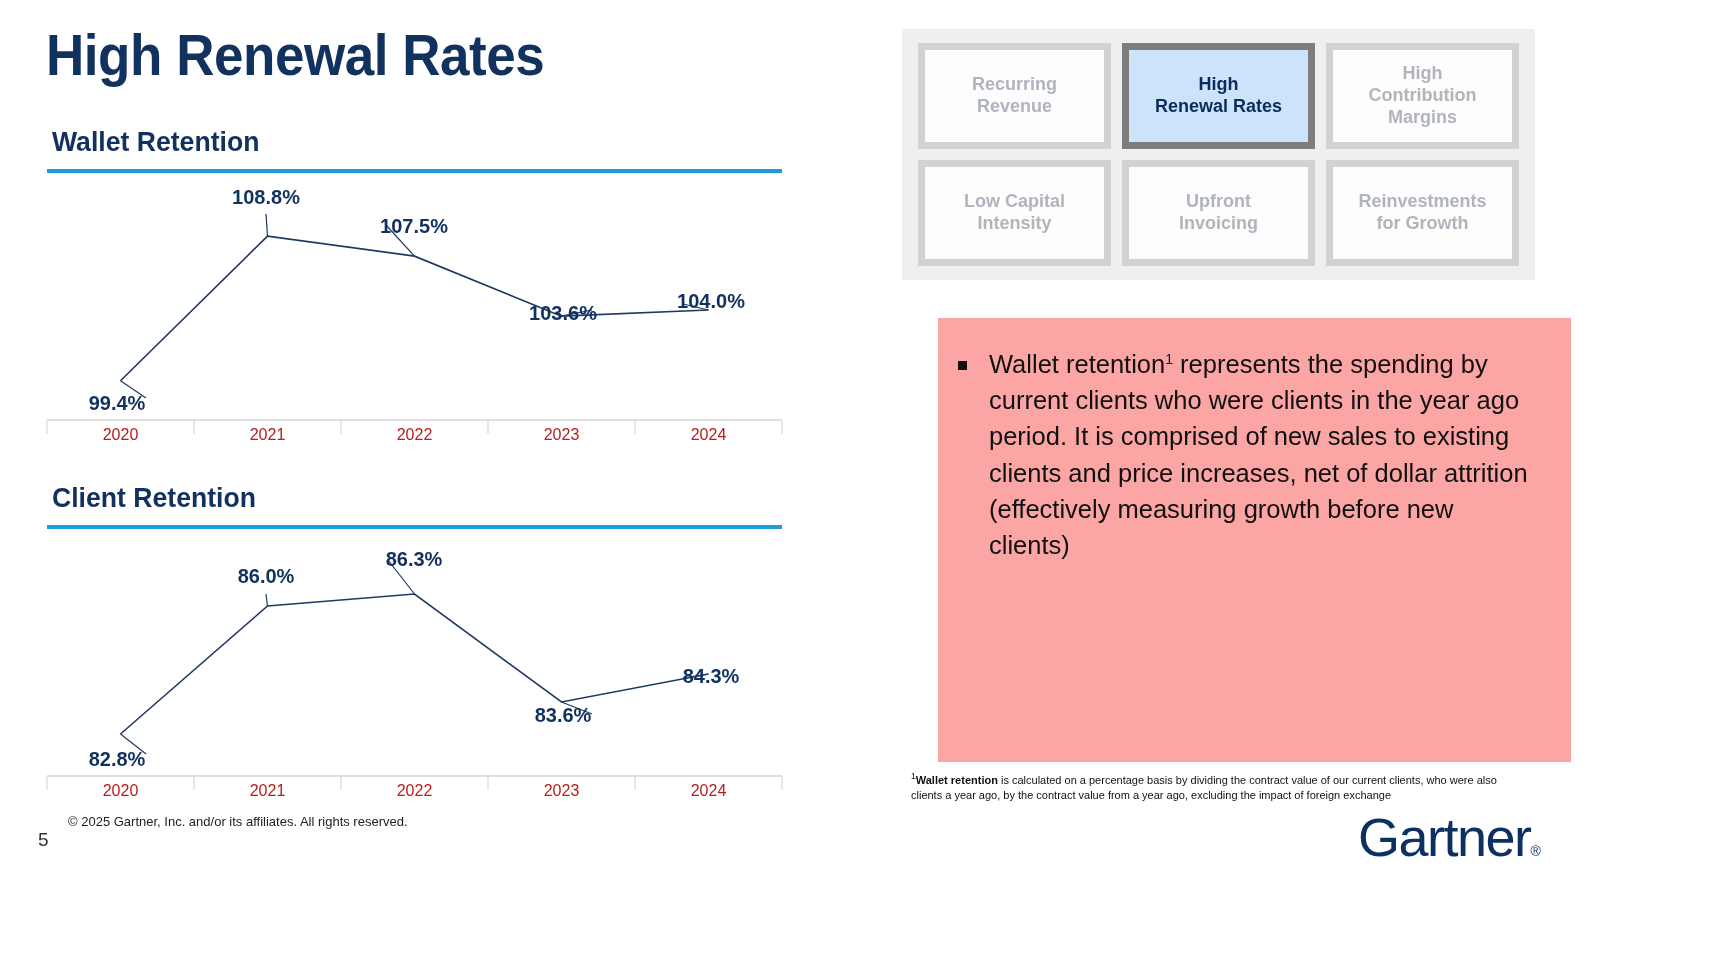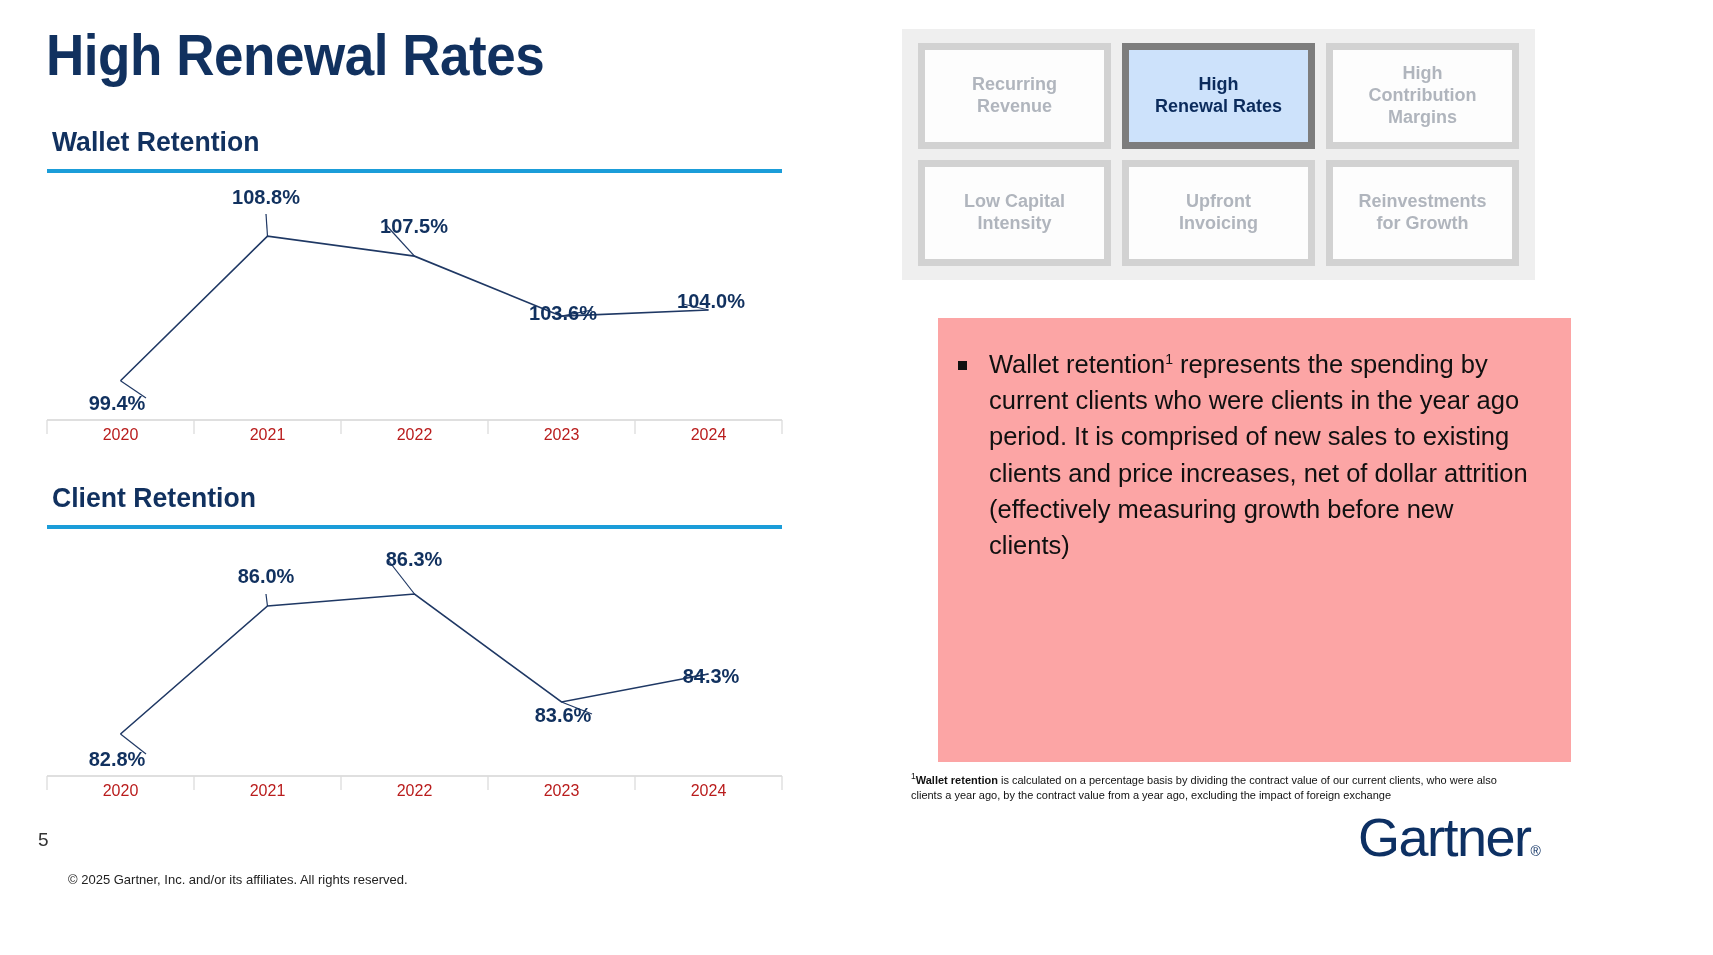--- a/index.html
+++ b/index.html
@@ -81,21 +81,21 @@
   #page-number {
     position: absolute;
     left: 38px;
     top: 829px;
     font-size: 19px;
     color: #333333;
   }
   #copyright {
     position: absolute;
     left: 68px;
-    top: 872px;
+    top: 814px;
     font-size: 13px;
     color: #222222;
   }
 
   
   #pillar-panel {
     position: absolute;
     left: 902px;
     top: 29px;
     width: 633px;

